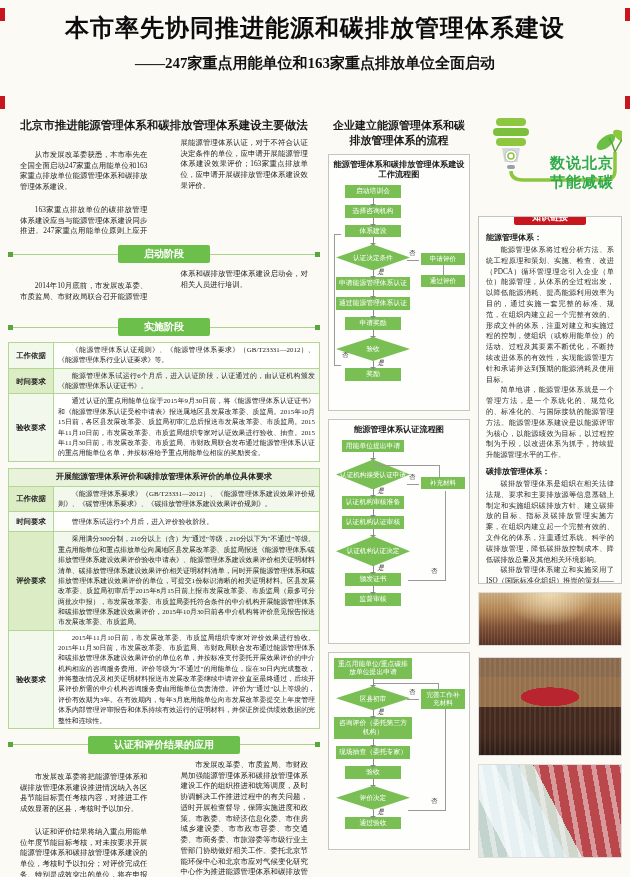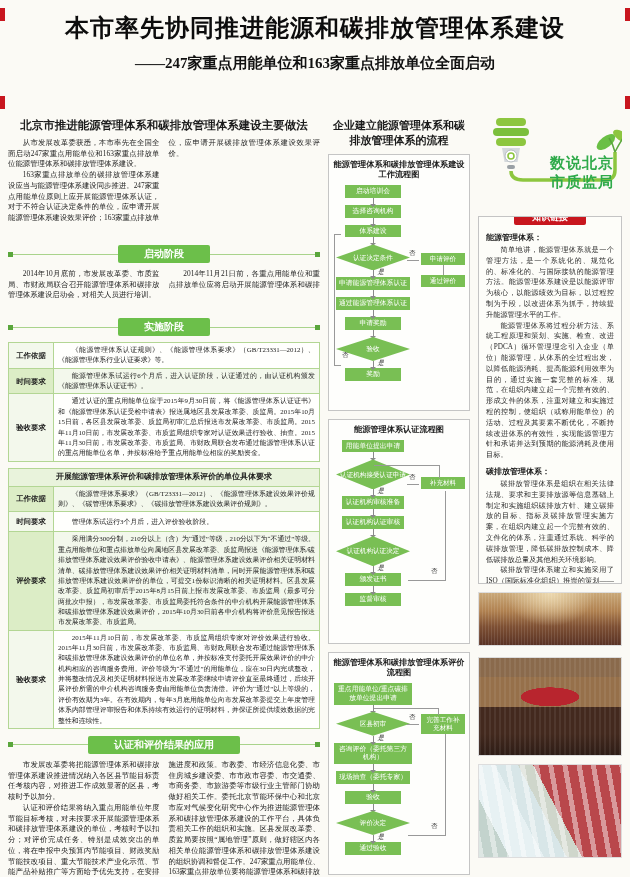--- a/index.html
+++ b/index.html
@@ -13,21 +13,21 @@
   .sub-title{font-size:15px;font-weight:bold;margin-top:10px;color:#111;}
   
   .columns{display:flex;gap:8px;padding:0 8px;}
   .col-left{width:312px;overflow:hidden;}
   .col-mid{width:142px;overflow:hidden;}
   .col-right{flex:1;overflow:hidden;}
   
   .left-heading{font-size:11.5px;font-weight:bold;text-align:center;margin:6px 0 5px;}
   .two-col{column-count:2;column-gap:9px;column-fill:auto;text-align:justify;
            font-size:7.4px;line-height:1.45;color:#222;}
-  .two-col p{margin:0;text-indent:2em;}
+  .two-col p{margin:12px;text-indent:2em;}
   .two-col b{font-weight:bold;}
   .intro-block{height:100px;overflow:hidden;}
   .launch-block{height:42px;overflow:hidden;}
   .app-block{height:196px;overflow:hidden;}
   .banner{display:flex;align-items:center;margin:7px 0 6px;}
   .banner .sq{width:5px;height:5px;background:#5aa63c;}
   .banner .ln{flex:1;height:1px;background:#a9d38b;}
   .banner .pill{background:#6cbf4a;color:#fff;font-size:10px;font-weight:bold;
                 padding:2px 26px;border-radius:2px;font-family:"Liberation Sans",sans-serif;}
   table.req{width:100%;border-collapse:collapse;margin:2px 0 6px;
@@ -274,21 +274,20 @@
         <div class="wire" style="left:74px;top:44px;width:12px;border-top:1px solid #999;"></div>
         <span class="no-lbl" style="left:76px;top:33px;">否</span>
         <div class="side-box" style="right:0;top:37px;">补充材料</div>
         <div class="wire" style="left:41px;top:25px;width:65px;height:12px;border-top:1px solid #999;border-right:1px solid #999;"></div>
         <div class="wire" style="left:75px;top:51px;width:37px;height:89px;border-right:1px solid #999;border-bottom:1px solid #999;"></div>
         <span class="no-lbl" style="left:98px;top:127px;">否</span>
       </div>
     </div>
 
     <div class="fc">
-      <div class="fc-title">能源管理体系和碳排放管理体系评价流程图</div>
       <div class="fc-body" style="height:188px;">
         <div class="spine">
           <div class="fc-box">重点用能单位/重点碳排放单位提出申请</div>
           <i class="arr"></i>
           <div class="fc-dia" style="height:24px;">区县初审</div>
           <i class="arr">
               <span class="yn">是</span>
             </i>
           <div class="fc-box">咨询评价（委托第三方机构）</div>
           <i class="arr"></i>
@@ -323,30 +322,30 @@
         <circle cx="33" cy="44" r="6" fill="#ffffff" stroke="#b5bbc0" stroke-width="1"></circle>
         <circle cx="33" cy="44" r="3" fill="none" stroke="#8dc63f" stroke-width="1.6"></circle>
         <rect x="29" y="53" width="8" height="4" rx="2" fill="#9aa0a5"></rect>
         <path d="M33 59 q0 9 12 9 h82 q10 0 10-10 v-18" stroke="#8dc63f" stroke-width="3.5" fill="none"></path>
         <ellipse cx="128" cy="30" rx="11" ry="5.5" fill="#6abf45" transform="rotate(-38 128 30)"></ellipse>
         <ellipse cx="143" cy="24" rx="9" ry="4.5" fill="#8dc63f" transform="rotate(34 143 24)"></ellipse>
         <path d="M137 40 q-2 -8 -6 -14 M137 40 q4 -8 8 -14" stroke="#5aa63c" stroke-width="1.5" fill="none"></path>
       </svg>
       <div class="logo-text">
         <div>数说北京</div>
-        <div>市质监局</div>
+        <div>节能减碳</div>
       </div>
     </div>
 
     <div class="kbox">
       <div class="kbanner">知识链接</div>
 
       <h4>能源管理体系：</h4>
+      <p><b></b><span>能源管理体系将过程分析方法、系统工程原理和策划、实施、检查、改进（PDCA）循环管理理念引入企业（单位）能源管理，从体系的全过程出发，以降低能源消耗、提高能源利用效率为目的，通过实施一套完整的标准、规范，在组织内建立起一个完整有效的、形成文件的体系，注重对建立和实施过程的控制，使组织（或称用能单位）的活动、过程及其要素不断优化，不断持续改进体系的有效性，实现能源管理方针和承诺并达到预期的能源消耗及使用目标。</span></p>
       <p><b></b><span>简单地讲，能源管理体系就是一个管理方法，是一个系统化的、规范化的、标准化的、与国际接轨的能源管理方法。能源管理体系建设是以能源评审为核心，以能源绩效为目标，以过程控制为手段，以改进体系为抓手，持续提升能源管理水平的工作。</span></p>
-      <p><b></b><span>能源管理体系将过程分析方法、系统工程原理和策划、实施、检查、改进（PDCA）循环管理理念引入企业（单位）能源管理，从体系的全过程出发，以降低能源消耗、提高能源利用效率为目的，通过实施一套完整的标准、规范，在组织内建立起一个完整有效的、形成文件的体系，注重对建立和实施过程的控制，使组织（或称用能单位）的活动、过程及其要素不断优化，不断持续改进体系的有效性，实现能源管理方针和承诺并达到预期的能源消耗及使用目标。</span></p>
 
       <h4>碳排放管理体系：</h4>
       <p><b></b><span>碳排放管理体系是组织在相关法律法规、要求和主要排放源等信息基础上制定和实施组织碳排放方针、建立碳排放的目标、指标及碳排放管理实施方案，在组织内建立起一个完整有效的、文件化的体系，注重通过系统、科学的碳排放管理，降低碳排放控制成本、降低碳排放总量及其他相关环境影响。</span></p>
       <p><b></b><span>碳排放管理体系建立和实施采用了ISO（国际标准化组织）推崇的策划——实施——检查——改进（PDCA）持续改进模式，使碳排放管理融入组织的日常活动中。</span></p>
 
     </div>
 
     <div class="photo photo-hall"></div>
     <div class="photo photo-aud"></div>
     <div class="photo photo-expo"></div>

